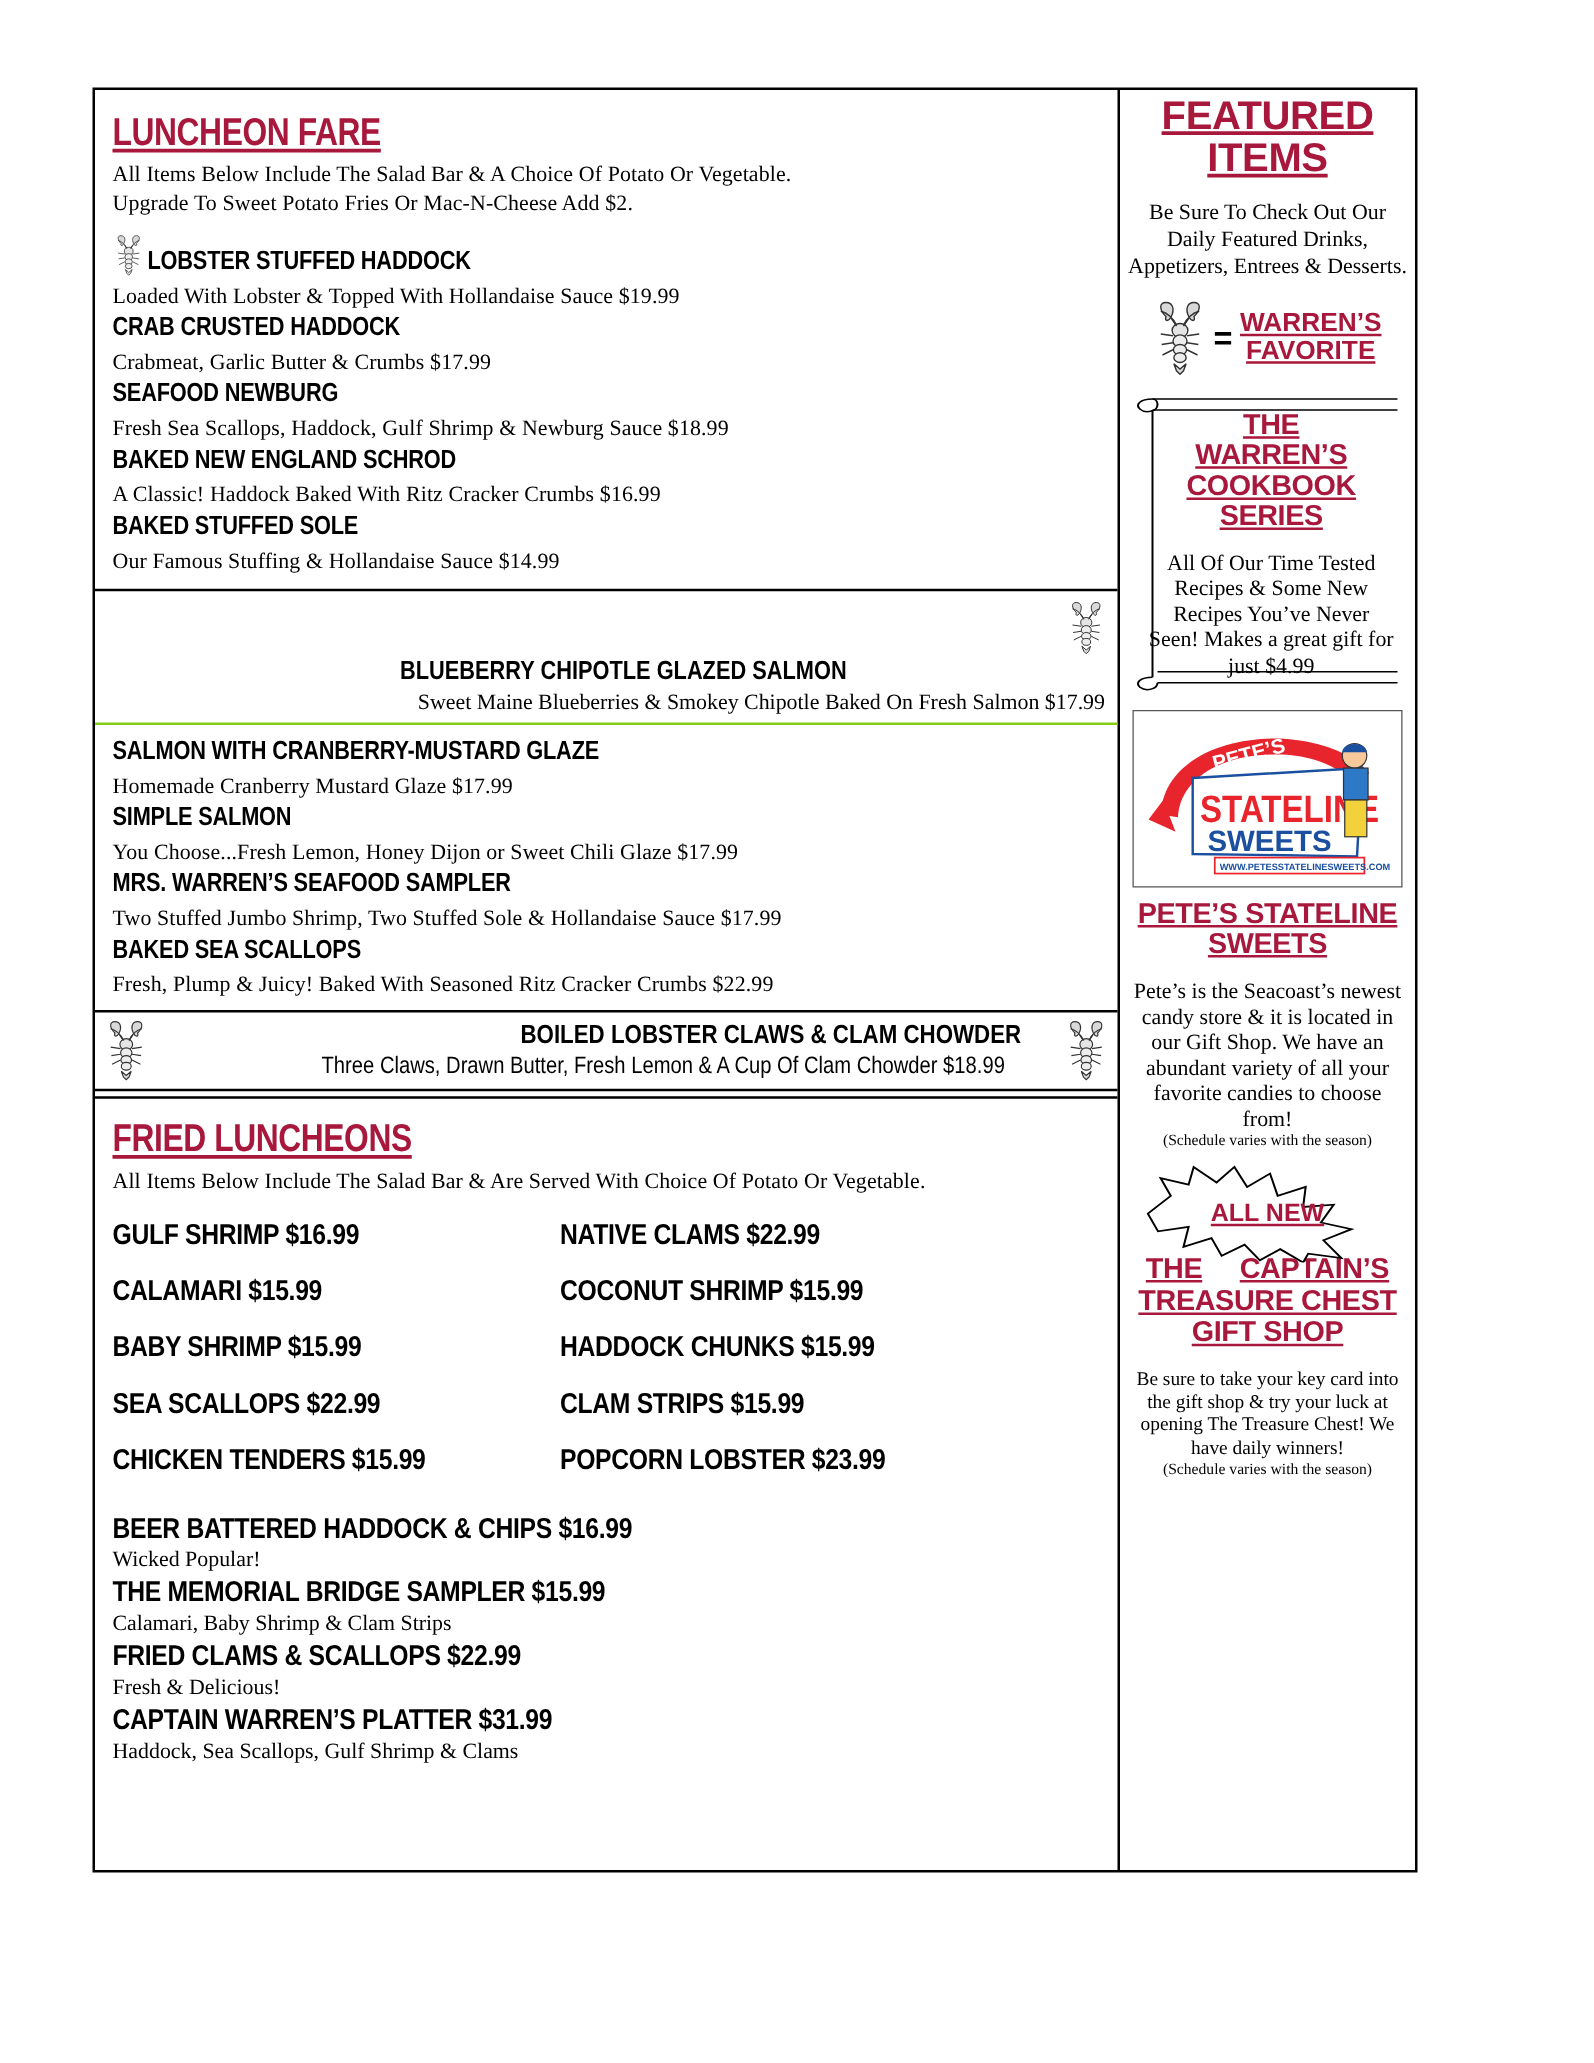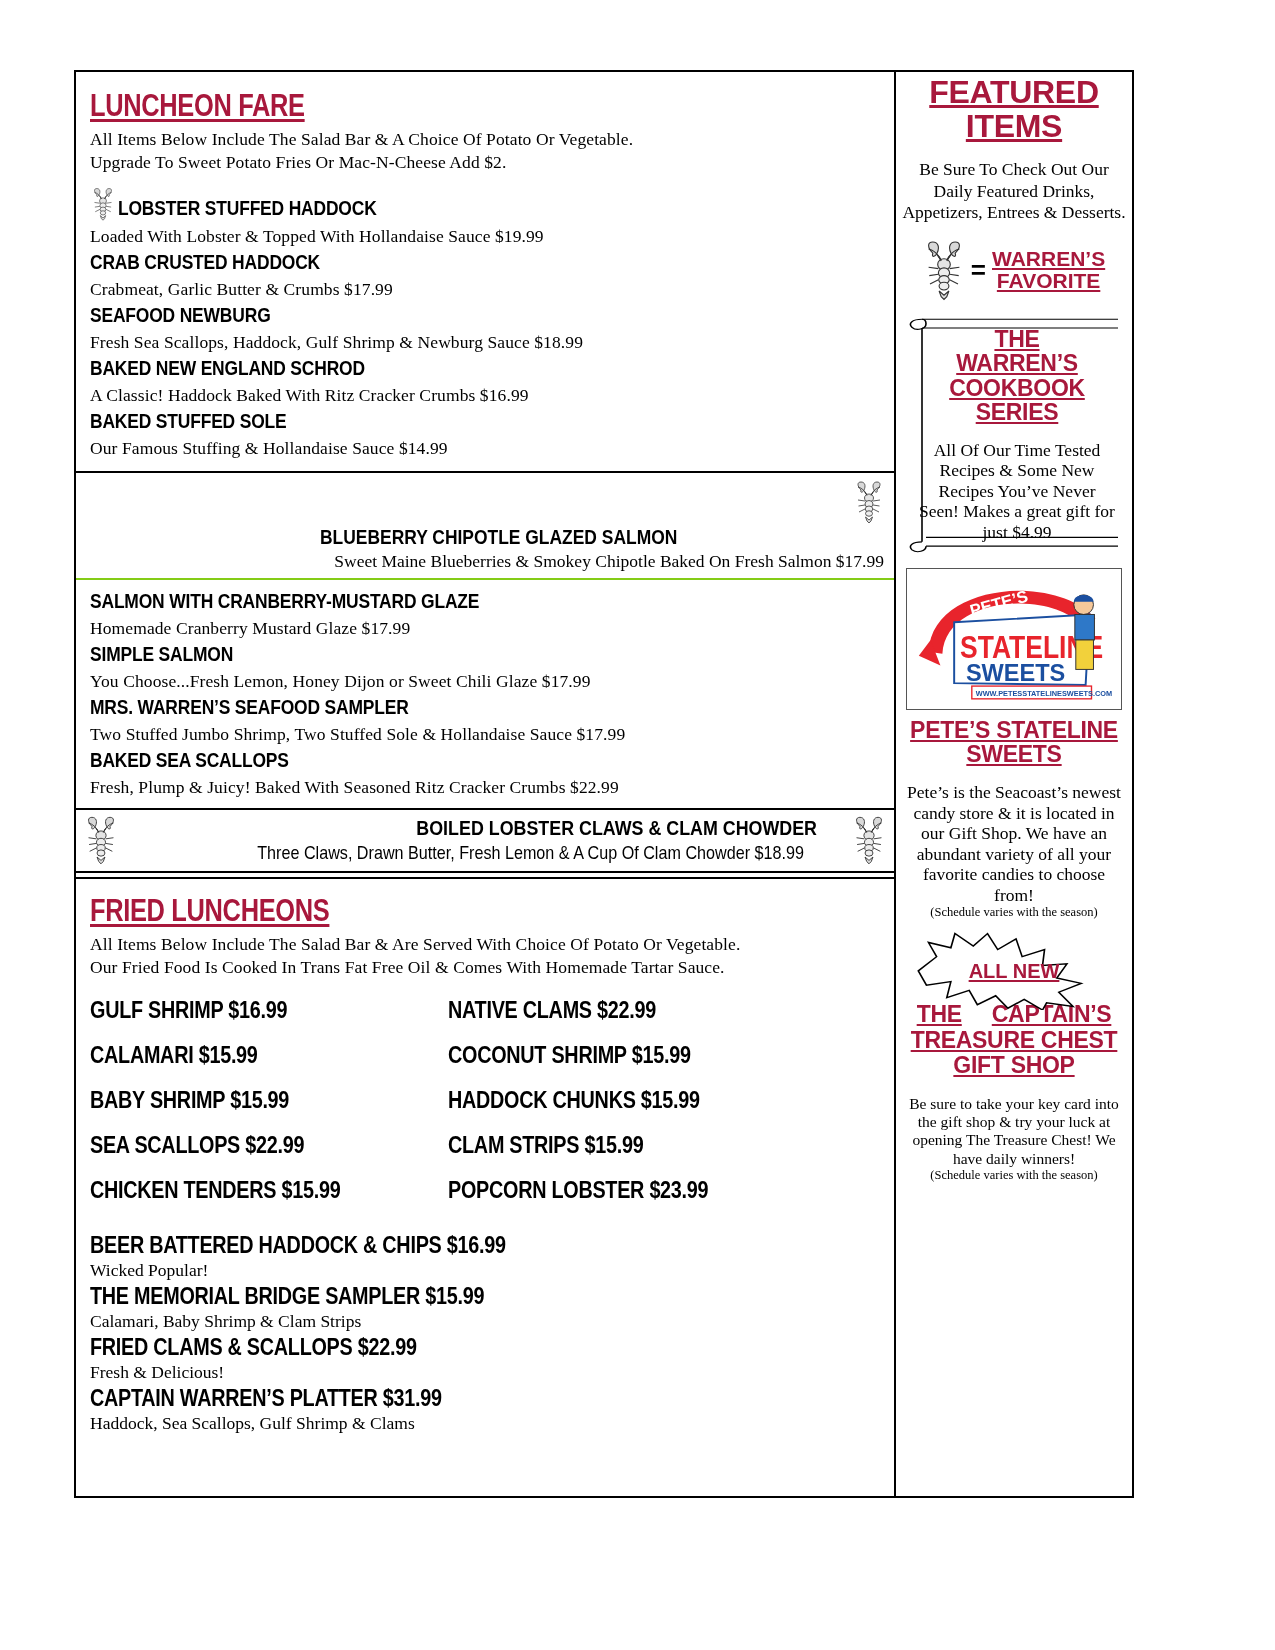--- a/index.html
+++ b/index.html
@@ -385,21 +385,20 @@
         <div class="claw-desc">Three Claws, Drawn Butter, Fresh Lemon &amp; A Cup Of Clam Chowder  $18.99</div>
       </div>
       <span class="lob-big"><svg width="100%" height="100%">
             <use href="#lobster"></use>
           </svg></span>
     </div>
 
     <div class="fried-wrap">
       <div class="section-title">FRIED LUNCHEONS</div>
       <div class="intro">All Items Below Include The Salad Bar &amp; Are Served With Choice Of Potato Or Vegetable.</div>
-      <div class="intro" style="margin-top:0">Our Fried Food Is Cooked In Trans Fat Free Oil &amp; Comes With Homemade Tartar Sauce.</div>
 
       <div class="fried-grid">
         <div class="fried-item">GULF SHRIMP $16.99</div>
         <div class="fried-item">NATIVE CLAMS $22.99</div>
         <div class="fried-item">CALAMARI $15.99</div>
         <div class="fried-item">COCONUT SHRIMP $15.99</div>
         <div class="fried-item">BABY SHRIMP $15.99</div>
         <div class="fried-item">HADDOCK CHUNKS $15.99</div>
         <div class="fried-item">SEA SCALLOPS $22.99</div>
         <div class="fried-item">CLAM STRIPS $15.99</div>

